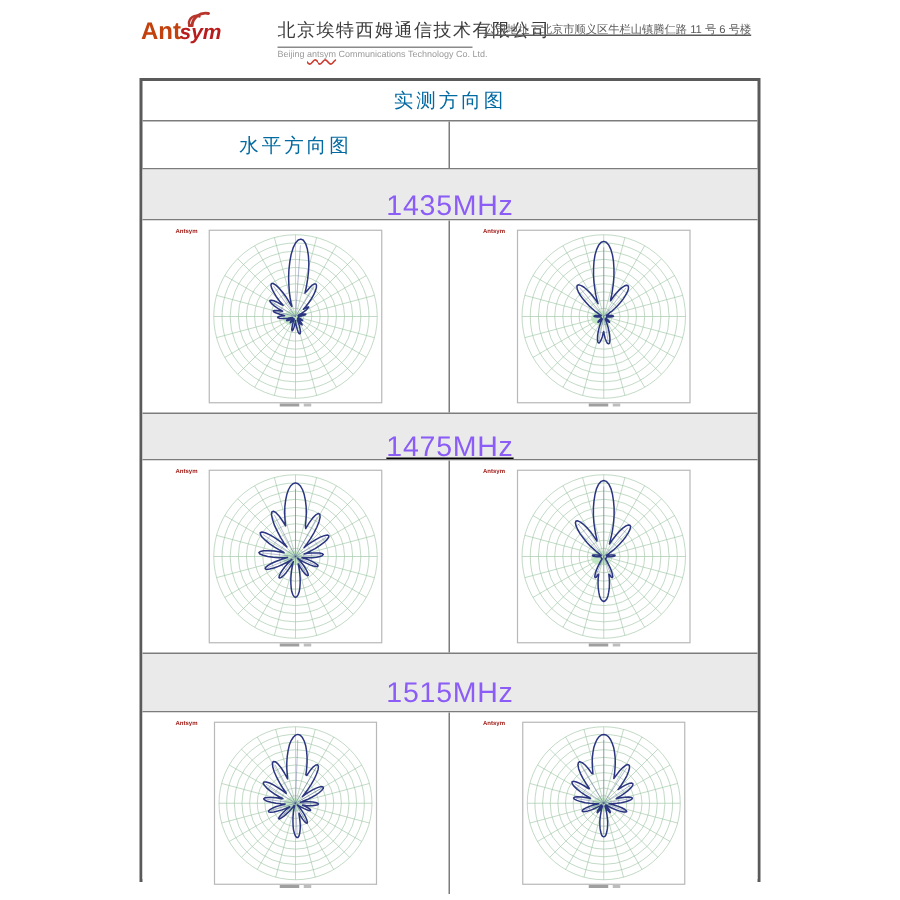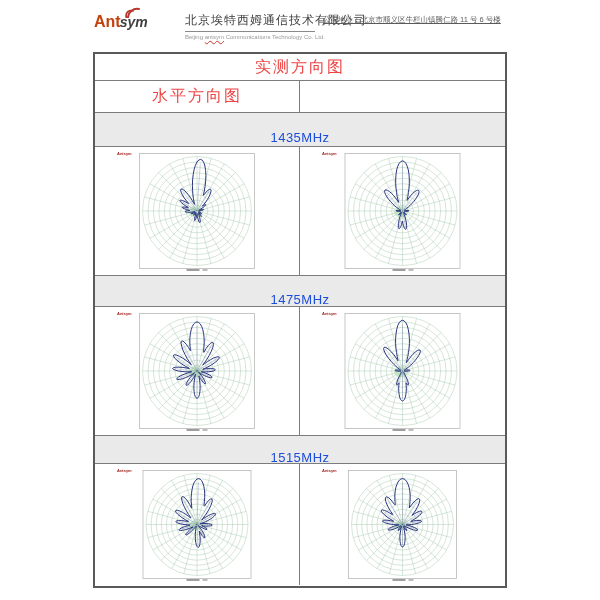--- a/index.html
+++ b/index.html
@@ -1,47 +1,47 @@
 <!DOCTYPE html>
 <html><head>
 <meta charset="utf-8">
 <style>
   html,body{margin:0;padding:0;}
   body{width:600px;height:600px;background:#ffffff;font-family:"Liberation Sans",sans-serif;position:relative;overflow:hidden;}
 
   
   .hdr-logo{position:absolute;left:94px;top:13px;white-space:nowrap;}
   .hdr-logo .p1{font-size:16px;font-weight:bold;color:#c2410c;letter-spacing:0px;}
-  .hdr-logo .p2{font-size:14px;font-weight:bold;font-style:italic;color:#404040;margin-left:-1px;}
+  .hdr-logo .p2{font-size:14px;font-weight:bold;font-style:italic;color:#b91c1c;margin-left:-1px;}
   .hdr-logo svg{position:absolute;left:30px;top:-8px;}
 
   .hdr-company{position:absolute;left:185px;top:12px;width:130px;}
   .hdr-company .zh-name{font-size:12px;color:#3b3b3b;letter-spacing:1px;border-bottom:1px solid #8a8a8a;padding-bottom:2px;white-space:nowrap;}
   .hdr-company .en-name{font-size:6px;color:#9a9a9a;margin-top:2px;white-space:nowrap;}
   .hdr-company .en-name .hl{text-decoration:underline;text-decoration-style:wavy;text-decoration-color:#cc3a2f;text-decoration-thickness:1px;}
 
   .hdr-addr{position:absolute;left:323px;top:13px;width:190px;font-size:7.5px;color:#5a5a5a;line-height:1.8;}
   .hdr-addr div{white-space:nowrap;text-decoration:underline;}
 
   
   .rpt-table{position:absolute;left:93px;top:52px;width:414px;height:536px;border:2px solid #5a5a5a;box-sizing:border-box;display:flex;flex-direction:column;background:#fff;}
   .t-row{border-bottom:1px solid #7c7c7c;box-sizing:border-box;display:flex;align-items:stretch;flex:none;}
   .t-row:last-child{border-bottom:none;}
   .row-title{height:27px;}
   .row-colhead{height:32px;}
   .row-freq{height:34px;background:#eaeaea;}
-  .row-freq2{height:31px;background:#eaeaea;}
-  .row-freq3{height:28px;background:#eaeaea;}
+  .row-freq2{height:31px;background:#eaeaea;text-decoration:underline;}
+  .row-freq3{height:39px;background:#eaeaea;}
   .row-plots{height:129px;background:#fff;}
   .row-plots3{height:121px;background:#fff;}
   .cell-full{flex:1;display:flex;align-items:center;justify-content:center;}
   .cell-half{width:50%;box-sizing:border-box;display:flex;align-items:center;justify-content:center;position:relative;}
   .cell-half.first{border-right:1px solid #7c7c7c;justify-content:center;}
-  .zh-text{font-size:16px;color:#ef4444;letter-spacing:2px;}
-  .freq-text{font-size:13px;color:#1d4ed8;letter-spacing:0.5px;margin-top:16px;}
+  .zh-text{font-size:13px;color:#0369a1;letter-spacing:2px;}
+  .freq-text{font-size:19px;color:#8b5cf6;letter-spacing:0.5px;margin-top:16px;}
 
   
   .plot-canvas{position:absolute;left:0;top:0;right:0;bottom:0;}
   .mini-logo{position:absolute;left:22px;top:5px;z-index:2;line-height:1.1;}
   .mini-logo .ml-txt{font-size:8px;font-weight:bold;color:#a3231e;transform:scale(.5);transform-origin:left top;display:block;white-space:nowrap;}
   .mini-logo .ml-bar{width:10px;height:1px;background:#9a9a9a;margin-top:-3px;}
   .plot-caption{position:absolute;left:50%;bottom:4px;transform:translateX(-50%);display:flex;gap:3px;align-items:center;z-index:2;}
   .plot-caption i{display:block;height:2px;background:#9f9f9f;}
   .plot-caption .c1{width:13px;}
   .plot-caption .c2{width:5px;background:#bdbdbd;}

